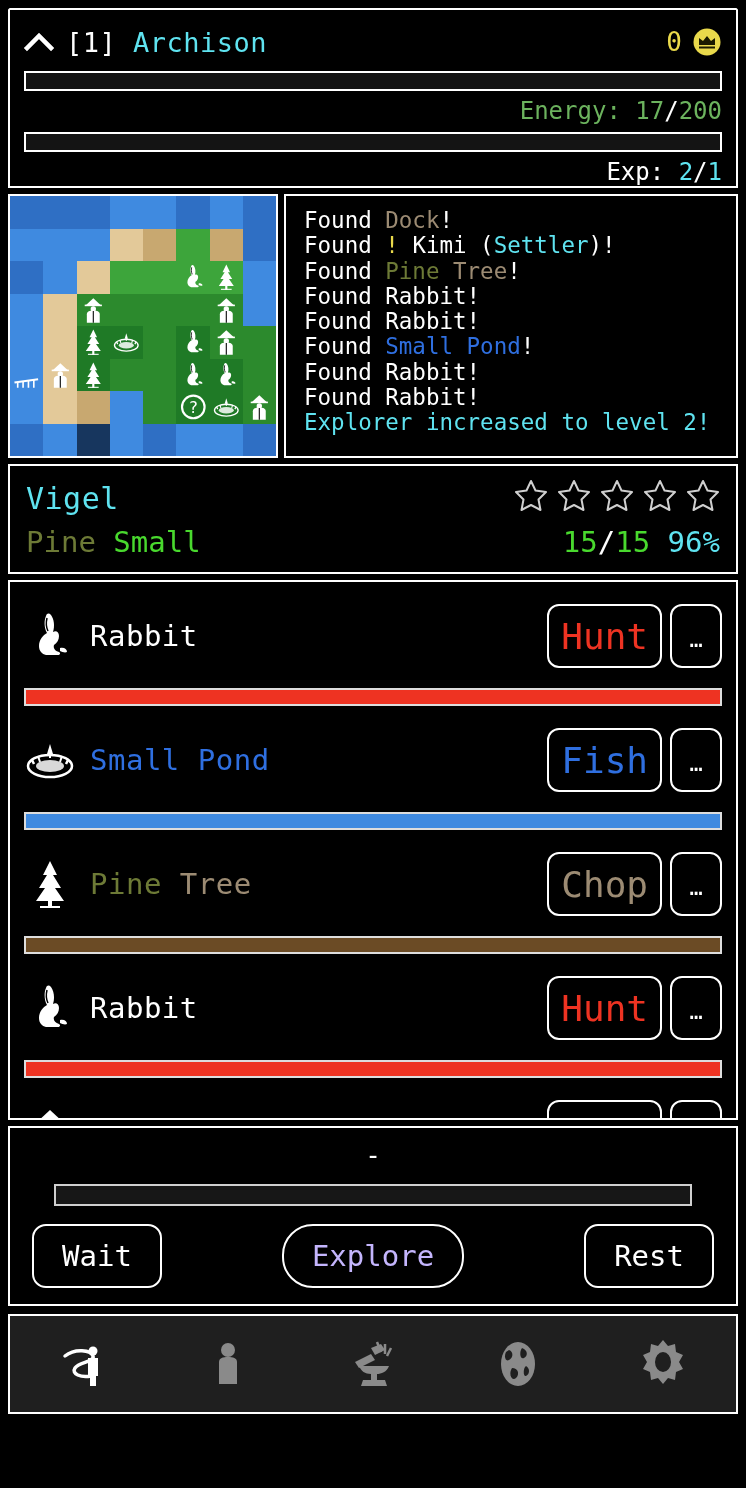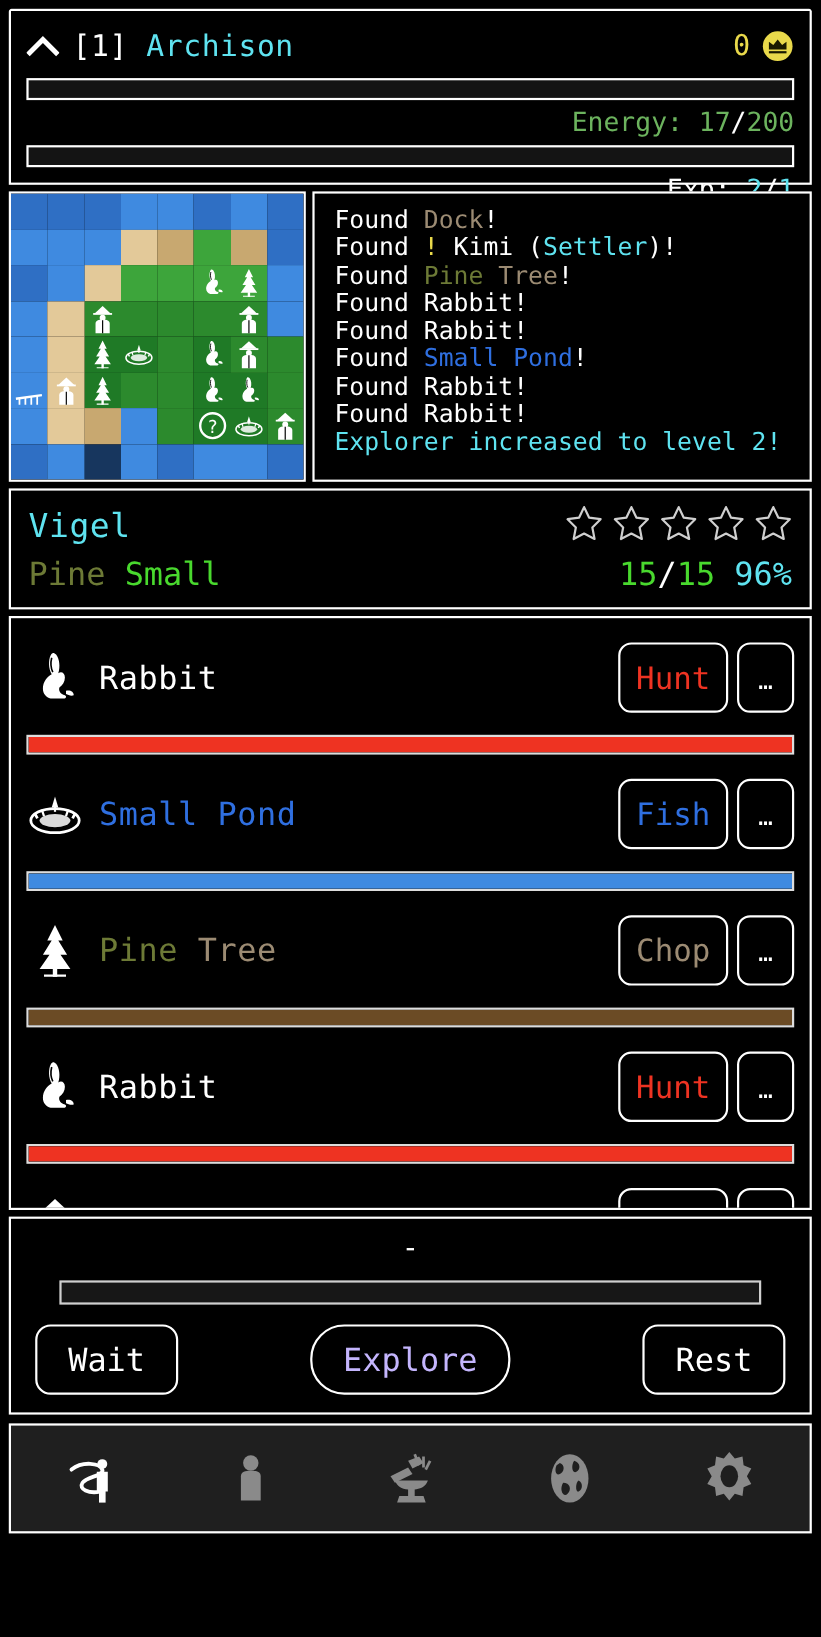--- a/index.html
+++ b/index.html
@@ -19,21 +19,21 @@
     display: flex;
     flex-direction: column;
   }
   .panel {
     border: 2px solid #ffffff;
     background: #000;
     position: relative;
   }
 
   
-  #header { height: 160px; padding: 10px 14px 6px 14px; flex: none; }
+  #header { height: 180px; padding: 10px 14px 6px 14px; flex: none; }
   .hdr-top { display: flex; align-items: center; height: 44px; }
   .chevron { width: 30px; height: 22px; margin-right: 12px; flex: none; }
   .hdr-name {
     font-size: 27px; letter-spacing: 0.5px; white-space: pre;
   }
   .w { color: #ffffff; }
   .cy { color: #5fe3f0; }
   .hdr-coins { margin-left: auto; display: flex; align-items: center; gap: 10px; }
   .coin-num { color: #e9d94b; font-size: 26px; }
   .coin-ic { width: 30px; height: 30px; }
@@ -103,21 +103,21 @@
   .res-label { font-size: 29px; white-space: pre; letter-spacing: 0.5px; }
   .rl-white { color: #ffffff; }
   .rl-blue  { color: #2f6fe0; }
   .rl-pine  { color: #6d7a36; }
   .rl-pine2 { color: #9c8b73; }
   .res-btns { margin-left: auto; display: flex; gap: 8px; align-items: center; }
   .btn {
     border: 2px solid #ffffff; border-radius: 12px; background: #000;
     height: 64px; min-width: 100px; padding: 18px 12px;
     display: flex; align-items: center; justify-content: center;
-    font-size: 28px; font-family: inherit; white-space: pre;
+    font-size: 36px; font-family: inherit; white-space: pre;
   }
   .btn-dots { min-width: 52px; padding: 0; font-size: 22px; color: #ffffff;
               align-items: flex-end; padding-bottom: 14px; }
   .b-red { color: #ee3322; }
   .b-blue { color: #2f6fe0; }
   .b-brown { color: #9c8b73; }
   .b-white { color: #ffffff; }
   .res-bar {
     height: 18px; border: 2px solid #dddddd; margin-top: 14px; background: #000;
     overflow: hidden;

